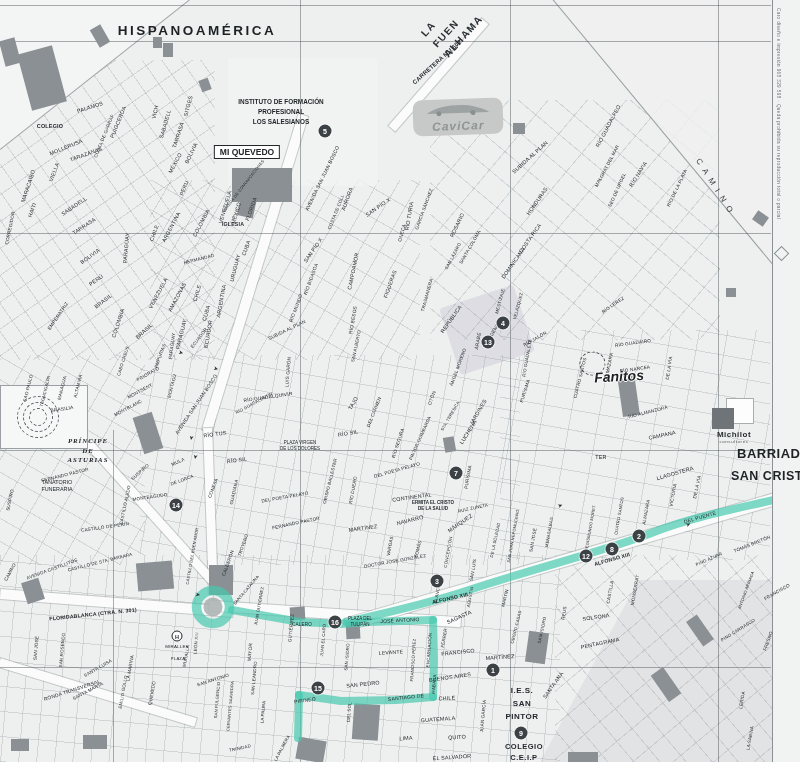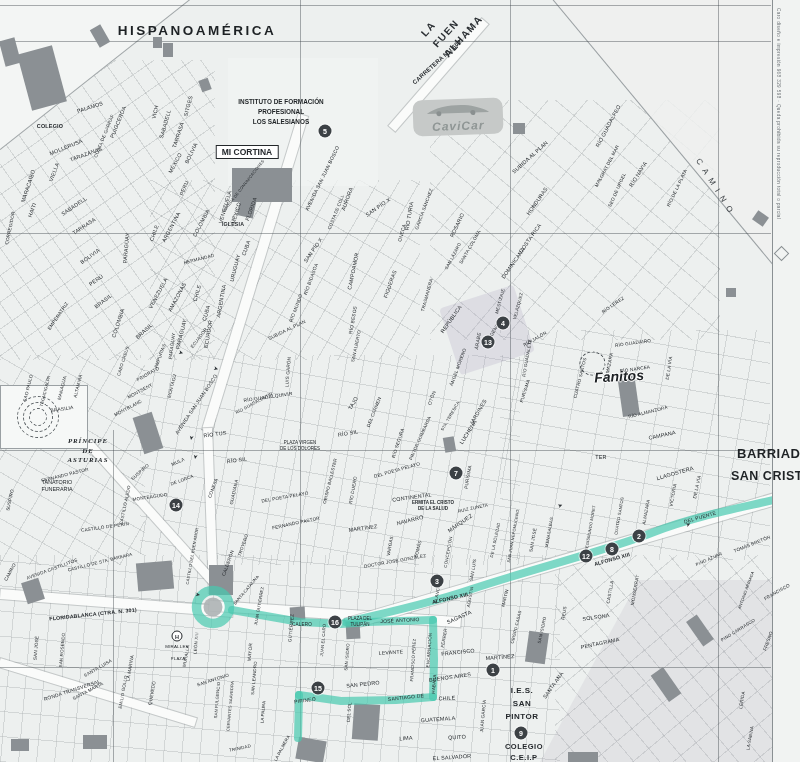--- a/index.html
+++ b/index.html
@@ -361,21 +361,21 @@
     </div>
 
   <div class="al hisp center" style="left:197px;top:30px">HISPANOAMÉRICA</div>
 
   <div class="al inst center" style="left:281px;top:112px">
     <div>INSTITUTO DE FORMACIÓN</div>
     <div>PROFESIONAL</div>
     <div>LOS SALESIANOS</div>
   </div>
 
-  <div class="al box center" style="left:247px;top:152px">MI CORTINA</div>
+  <div class="al box center" style="left:247px;top:152px">MI QUEVEDO</div>
 
   <div class="al lafuen center" style="left:452px;top:26px;transform:translate(-50%,-50%) rotate(-48deg)">
     <div>LA</div>
     <div>FUEN</div>
     <div>ALHAMA</div>
   </div>
 
   <div class="al center" style="left:716px;top:188px;transform:translate(-50%,-50%) rotate(58deg);
        font-size:8px;letter-spacing:6px;color:#3a3f43">CAMINO</div>
 
@@ -424,20 +424,26 @@
   <div class="al" style="left:413px;top:99px;width:90px;height:36px;background:#c6c9c8;border-radius:9px;
        transform:rotate(-2deg);z-index:45;display:flex;align-items:flex-end;justify-content:center">
     <svg width="70" height="14" viewBox="0 0 70 14" style="position:absolute;top:4px">
       <path d="M4,10 C14,2 38,0 52,4 C60,6 66,9 66,10 Z" fill="#9da3a2"></path>
       <circle cx="16" cy="10" r="2.5" fill="#8a9090"></circle>
         <circle cx="50" cy="10" r="2.5" fill="#8a9090"></circle>
     </svg>
     <span class="cavitext" style="margin-bottom:2px">CaviCar</span>
   </div>
 
+  <div class="al" style="left:706px;top:398px;width:56px;height:50px;z-index:45">
+    <div style="position:absolute;left:20px;top:0;width:26px;height:24px;background:#fdfdfd;border:1px solid #a8adad"></div>
+    <div style="position:absolute;left:6px;top:10px;width:22px;height:21px;background:#6e7478"></div>
+    <div class="michtext" style="position:absolute;left:0;top:32px;width:56px;text-align:center">Michilot</div>
+    <div class="michsub" style="position:absolute;left:0;top:41px;width:56px;text-align:center">consultores</div>
+  </div>
 
   <div class="al" style="left:572px;top:350px;width:100px;height:46px;z-index:45;transform:rotate(-3deg)">
     <div style="position:absolute;left:8px;top:0;width:24px;height:22px;border:1.5px dashed #4c5256;border-radius:50%"></div>
     <span class="fani" style="position:absolute;left:22px;top:18px">Fanitos</span>
   </div>
 
   <div class="al" style="left:0;top:385px;width:86px;height:62px;background:#f6f8f7;border:1px solid #9aa0a3;z-index:45">
     <div class="emb" style="left:16px;top:10px;width:40px;height:40px"></div>
     <div class="emb" style="left:22px;top:16px;width:28px;height:28px;transform:rotate(30deg)"></div>
     <div class="emb" style="left:28px;top:22px;width:16px;height:16px;transform:rotate(60deg)"></div>

